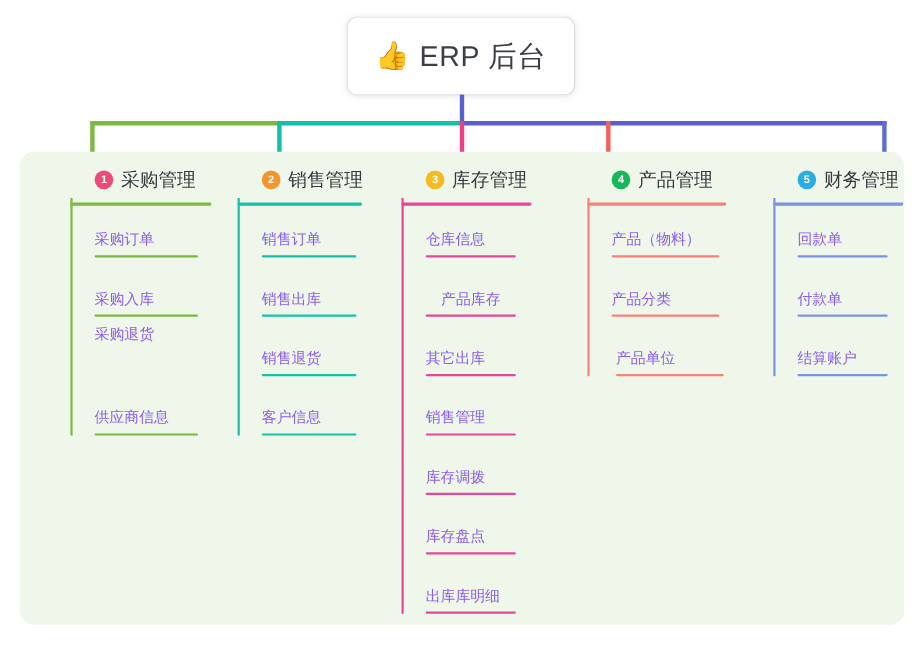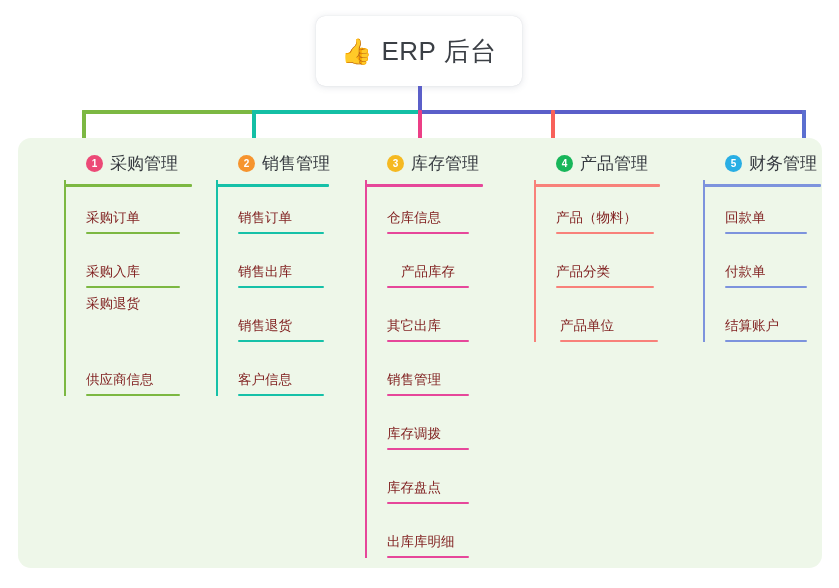--- a/index.html
+++ b/index.html
@@ -108,21 +108,21 @@
   
   .leaf {
     position: relative;
     padding-left: 22px;
     display: flex;
     flex-direction: column;
     justify-content: flex-end;
   }
   .leaf-label {
     font-size: 13.5px;
-    color: #7f1d1d;
+    color: #8b5cf6;
     white-space: nowrap;
     padding-bottom: 5px;
   }
   .leaf-underline {
     height: 2px;
     border-radius: 1px;
   }
 </style>
 </head>
 <body>

